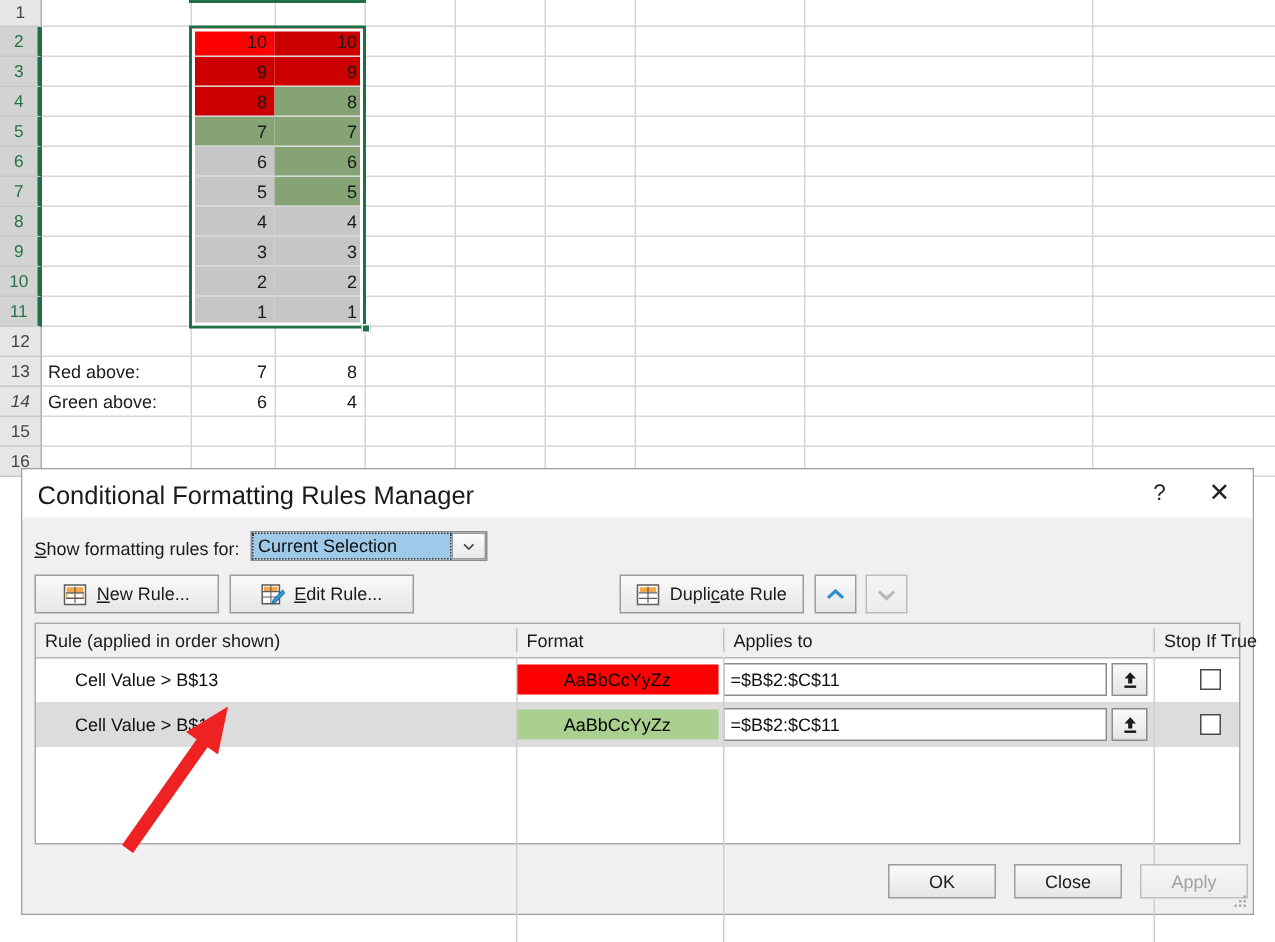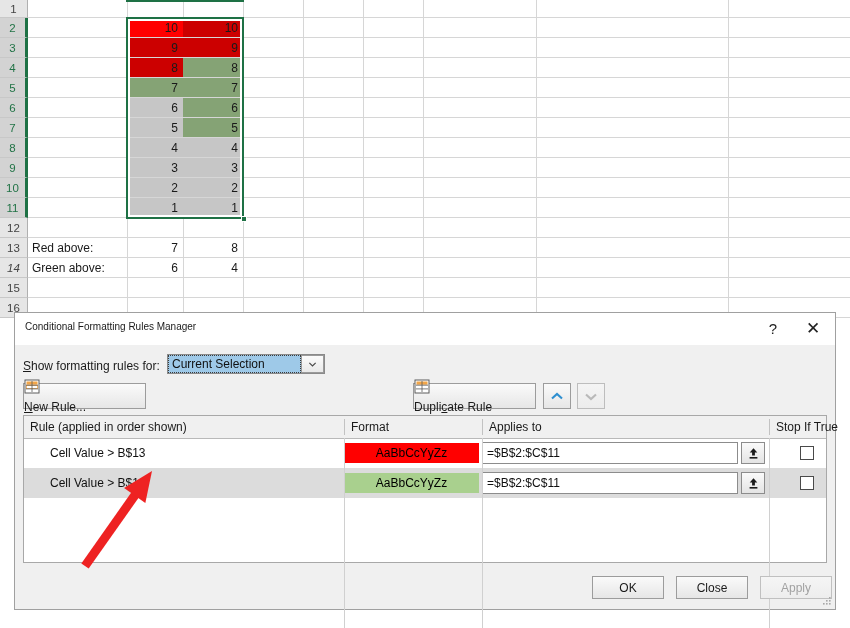--- a/index.html
+++ b/index.html
@@ -62,21 +62,21 @@
     box-sizing:border-box;
     box-shadow:0 0 0 0 rgba(0,0,0,0);
   }
   #dlgtitlebar{
     position:absolute;left:0;top:0;right:0;height:32px;
     background:#ffffff;
     border-bottom:1px solid #ffffff;
   }
   #dlgtitle{
     position:absolute;left:10px;top:8px;
-    font-size:10px;color:#1a1a1a;
+    font-size:17px;color:#1a1a1a;
   }
   .titlebtn{
     position:absolute;top:0;width:34px;height:31px;
     display:flex;align-items:center;justify-content:center;
     font-size:15px;color:#222;background:transparent;border:0;
     cursor:default;
   }
   #helpbtn{right:45px;}
   #closebtn{right:5px;font-size:17px;}
 
@@ -111,25 +111,24 @@
   .chev{width:9px;height:9px;position:relative;}
 
   #toolbar{
     position:absolute;left:8px;top:38px;right:8px;height:28px;
   }
   .tbbtn{
     position:absolute;top:0;height:26px;
     background:linear-gradient(#fafafa,#e6e6e6);
     border:1px solid #9c9c9c;
     box-sizing:border-box;
-    display:flex;align-items:flex-start;justify-content:center;
+    display:flex;align-items:center;justify-content:center;
     gap:6px;
     font-size:12px;color:#1a1a1a;
     cursor:default;
-    flex-direction:column;
   }
   .tbbtn .ico{width:16px;height:15px;display:block;flex:0 0 auto;}
   .arrbtn{
     position:absolute;top:0;width:28px;height:26px;
     background:linear-gradient(#fafafa,#e6e6e6);
     border:1px solid #9c9c9c;box-sizing:border-box;
     display:flex;align-items:center;justify-content:center;
   }
   .arrbtn.disabled{color:#b5b5b5;border-color:#bdbdbd;background:linear-gradient(#f4f4f4,#ececec);}
 
@@ -302,20 +301,29 @@
       <div class="tbbtn" id="btn-new" style="left:0;width:123px;">
         <svg class="ico" viewBox="0 0 16 15">
           <rect x="1" y="1" width="14" height="13" fill="#ffffff" stroke="#5c5c5c" stroke-width="1"></rect>
           <rect x="2.5" y="2.5" width="11" height="3.2" fill="#f2a649"></rect>
           <rect x="2.5" y="6.4" width="11" height="3.2" fill="#ffffff" stroke="#f2a649" stroke-width="0.8"></rect>
           <path d="M8 2 L8 13 M2 6.2 L14 6.2 M2 9.9 L14 9.9" stroke="#5c5c5c" stroke-width="0.8" fill="none"></path>
         </svg>
         <span><span class="ul">N</span>ew Rule...</span>
       </div>
 
+      <div class="tbbtn" id="btn-edit" style="left:130px;width:123px;">
+        <svg class="ico" viewBox="0 0 16 15">
+          <rect x="0.8" y="1" width="11.5" height="12.5" fill="#ffffff" stroke="#5c5c5c" stroke-width="1"></rect>
+          <rect x="2" y="2.2" width="9" height="3" fill="#f2a649"></rect>
+          <path d="M6.6 1 L6.6 13 M1 5.4 L12 5.4 M1 9 L12 9" stroke="#5c5c5c" stroke-width="0.7" fill="none"></path>
+          <path d="M14.8 4.2 L8.2 10.8 L7.2 13.4 L9.8 12.4 L16 6" fill="#2f9fd8" stroke="#1f6f9a" stroke-width="0.7"></path>
+        </svg>
+        <span><span class="ul">E</span>dit Rule...</span>
+      </div>
 
 
       <div class="tbbtn" id="btn-dup" style="left:390px;width:123px;">
         <svg class="ico" viewBox="0 0 16 15">
           <rect x="1" y="1" width="14" height="13" fill="#ffffff" stroke="#5c5c5c" stroke-width="1"></rect>
           <rect x="2.5" y="2.5" width="11" height="3.2" fill="#f2a649"></rect>
           <path d="M8 2 L8 13 M2 6.2 L14 6.2 M2 9.9 L14 9.9" stroke="#5c5c5c" stroke-width="0.8" fill="none"></path>
         </svg>
         <span>Dupli<span class="ul">c</span>ate Rule</span>
       </div>

